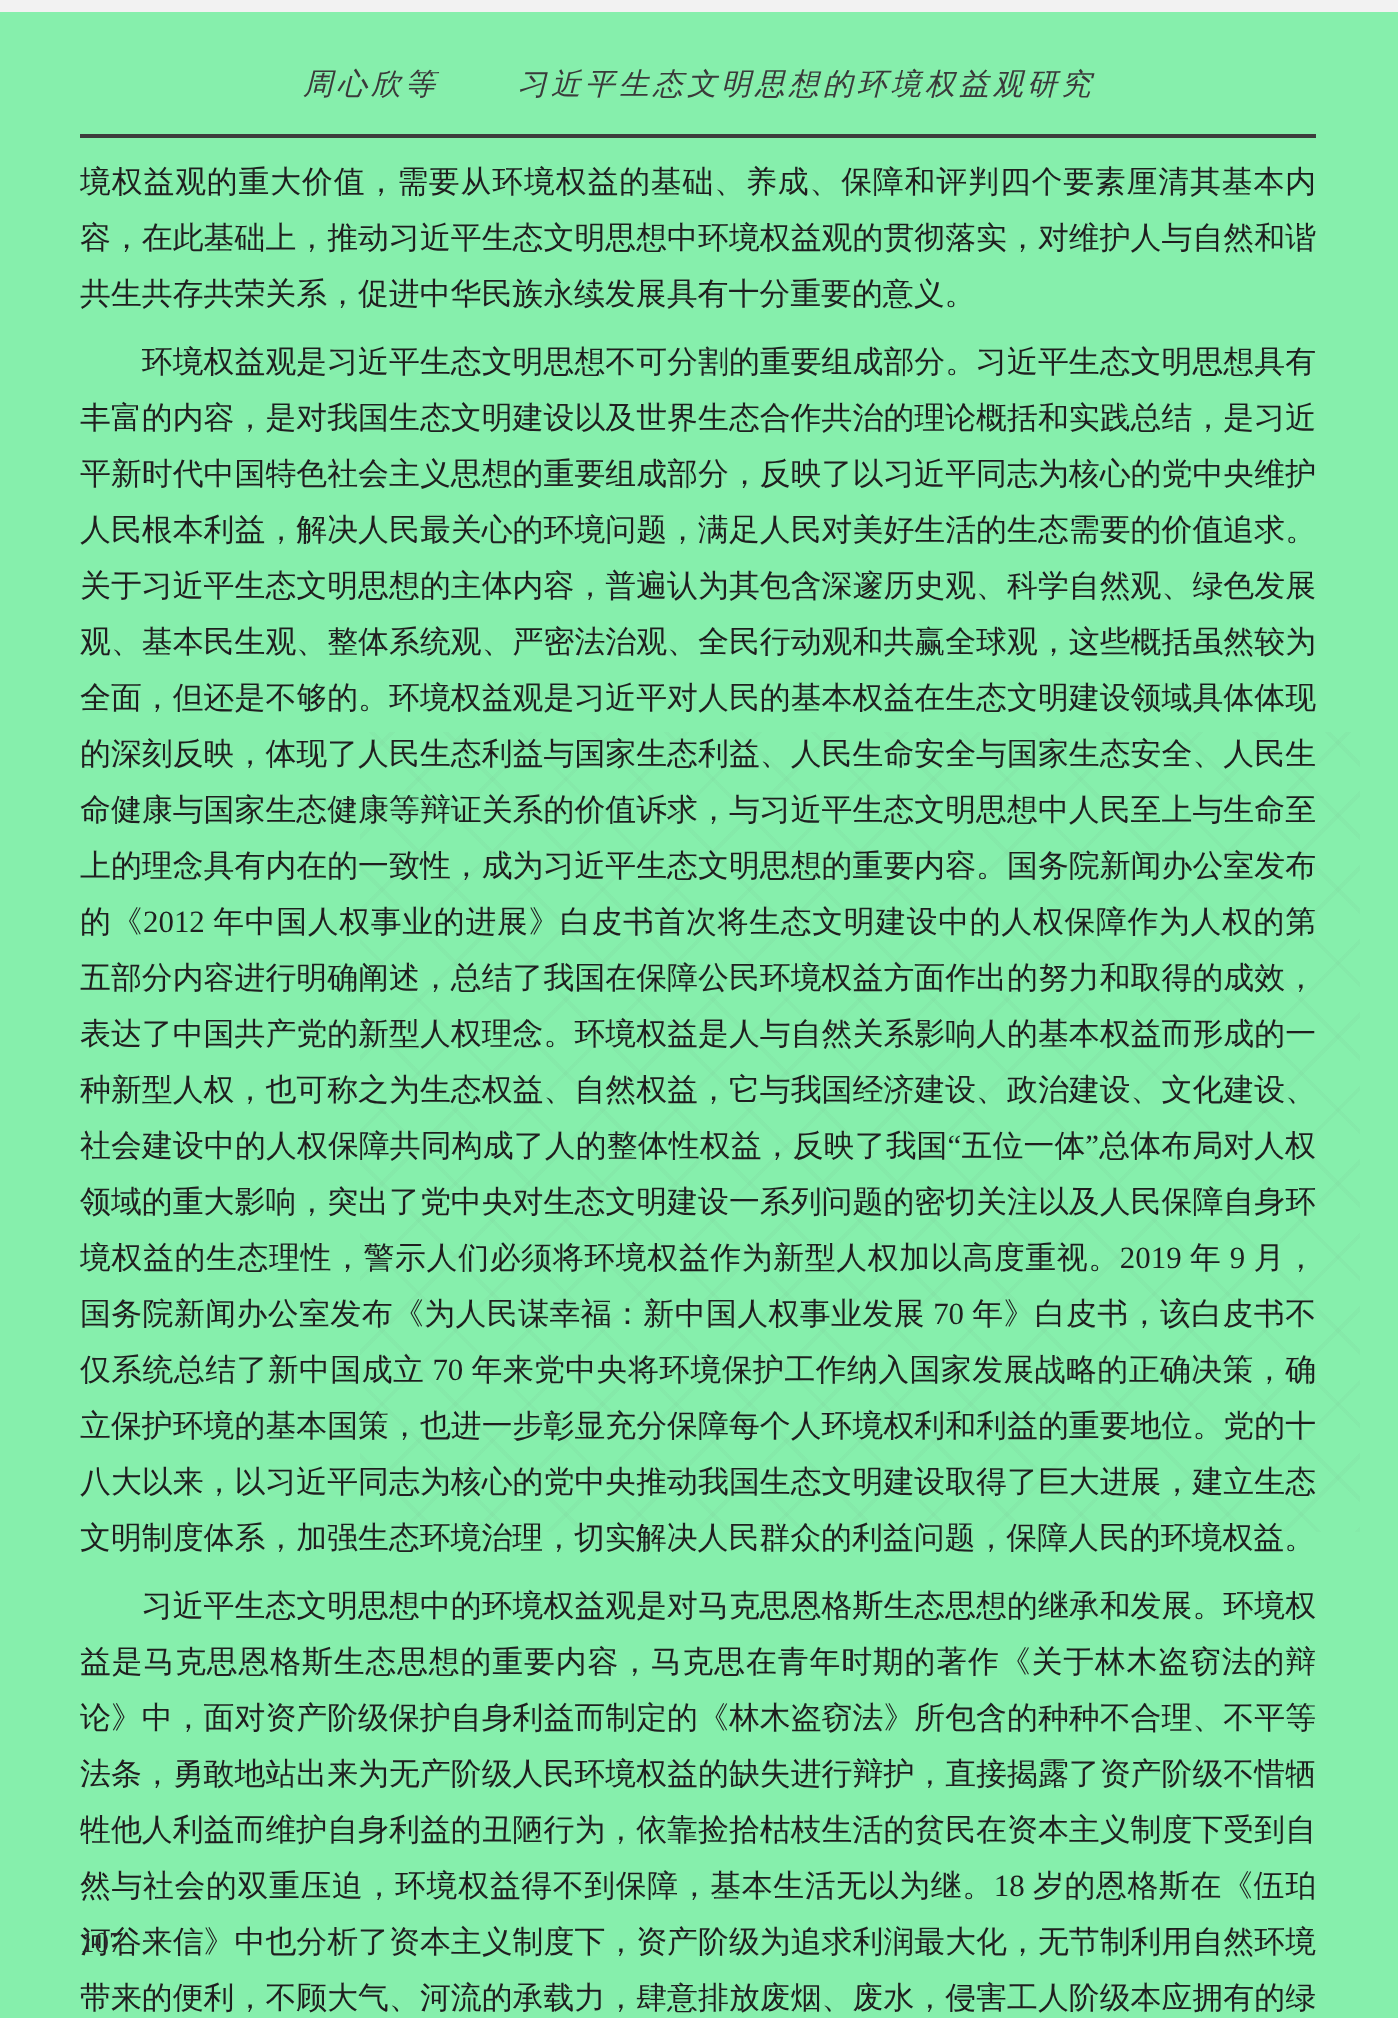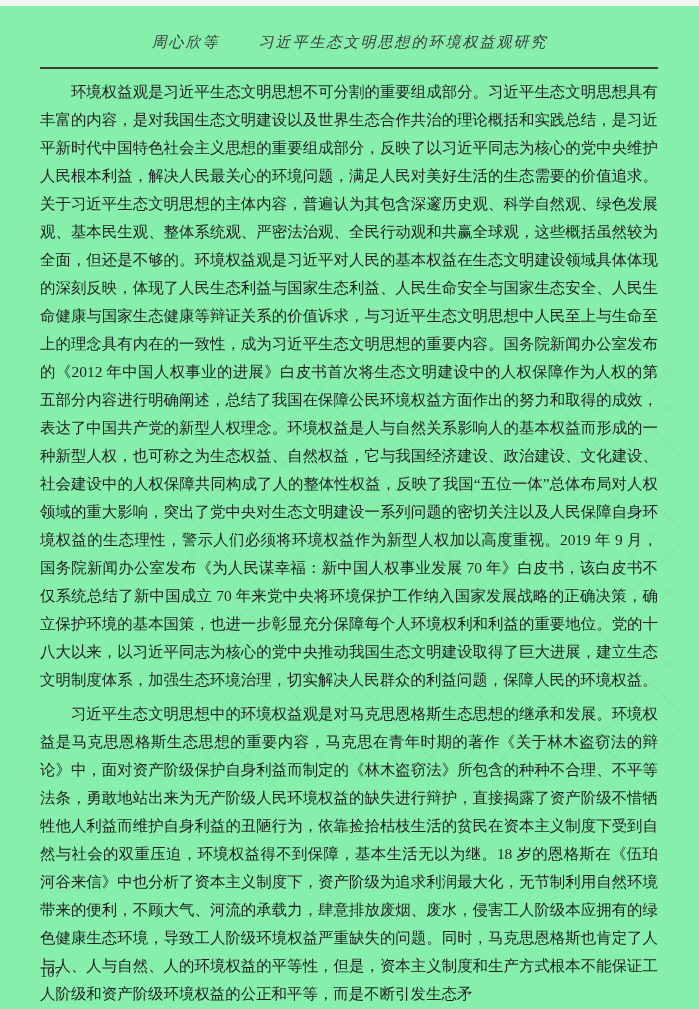--- a/index.html
+++ b/index.html
@@ -100,19 +100,20 @@
 
   <div class="running-header">
     <span>周心欣等</span><span class="header-gap"></span><span>习近平生态文明思想的环境权益观研究</span>
   </div>
 
   <div class="header-rule"></div>
 
   <div class="watermark"></div>
 
   <div class="content">
+    <p class="para no-indent">境权益观的重大价值，需要从环境权益的基础、养成、保障和评判四个要素厘清其基本内容，在此基础上，推动习近平生态文明思想中环境权益观的贯彻落实，对维护人与自然和谐共生共存共荣关系，促进中华民族永续发展具有十分重要的意义。</p>
     <p class="para">环境权益观是习近平生态文明思想不可分割的重要组成部分。习近平生态文明思想具有丰富的内容，是对我国生态文明建设以及世界生态合作共治的理论概括和实践总结，是习近平新时代中国特色社会主义思想的重要组成部分，反映了以习近平同志为核心的党中央维护人民根本利益，解决人民最关心的环境问题，满足人民对美好生活的生态需要的价值追求。关于习近平生态文明思想的主体内容，普遍认为其包含深邃历史观、科学自然观、绿色发展观、基本民生观、整体系统观、严密法治观、全民行动观和共赢全球观，这些概括虽然较为全面，但还是不够的。环境权益观是习近平对人民的基本权益在生态文明建设领域具体体现的深刻反映，体现了人民生态利益与国家生态利益、人民生命安全与国家生态安全、人民生命健康与国家生态健康等辩证关系的价值诉求，与习近平生态文明思想中人民至上与生命至上的理念具有内在的一致性，成为习近平生态文明思想的重要内容。国务院新闻办公室发布的《2012 年中国人权事业的进展》白皮书首次将生态文明建设中的人权保障作为人权的第五部分内容进行明确阐述，总结了我国在保障公民环境权益方面作出的努力和取得的成效，表达了中国共产党的新型人权理念。环境权益是人与自然关系影响人的基本权益而形成的一种新型人权，也可称之为生态权益、自然权益，它与我国经济建设、政治建设、文化建设、社会建设中的人权保障共同构成了人的整体性权益，反映了我国“五位一体”总体布局对人权领域的重大影响，突出了党中央对生态文明建设一系列问题的密切关注以及人民保障自身环境权益的生态理性，警示人们必须将环境权益作为新型人权加以高度重视。2019 年 9 月，国务院新闻办公室发布《为人民谋幸福：新中国人权事业发展 70 年》白皮书，该白皮书不仅系统总结了新中国成立 70 年来党中央将环境保护工作纳入国家发展战略的正确决策，确立保护环境的基本国策，也进一步彰显充分保障每个人环境权利和利益的重要地位。党的十八大以来，以习近平同志为核心的党中央推动我国生态文明建设取得了巨大进展，建立生态文明制度体系，加强生态环境治理，切实解决人民群众的利益问题，保障人民的环境权益。</p>
     <p class="para">习近平生态文明思想中的环境权益观是对马克思恩格斯生态思想的继承和发展。环境权益是马克思恩格斯生态思想的重要内容，马克思在青年时期的著作《关于林木盗窃法的辩论》中，面对资产阶级保护自身利益而制定的《林木盗窃法》所包含的种种不合理、不平等法条，勇敢地站出来为无产阶级人民环境权益的缺失进行辩护，直接揭露了资产阶级不惜牺牲他人利益而维护自身利益的丑陋行为，依靠捡拾枯枝生活的贫民在资本主义制度下受到自然与社会的双重压迫，环境权益得不到保障，基本生活无以为继。18 岁的恩格斯在《伍珀河谷来信》中也分析了资本主义制度下，资产阶级为追求利润最大化，无节制利用自然环境带来的便利，不顾大气、河流的承载力，肆意排放废烟、废水，侵害工人阶级本应拥有的绿色健康生态环境，导致工人阶级环境权益严重缺失的问题。同时，马克思恩格斯也肯定了人与人、人与自然、人的环境权益的平等性，但是，资本主义制度和生产方式根本不能保证工人阶级和资产阶级环境权益的公正和平等，而是不断引发生态矛</p>
   </div>
 
   <div class="page-number">107</div>
 
 </div>
 
 </body></html>

